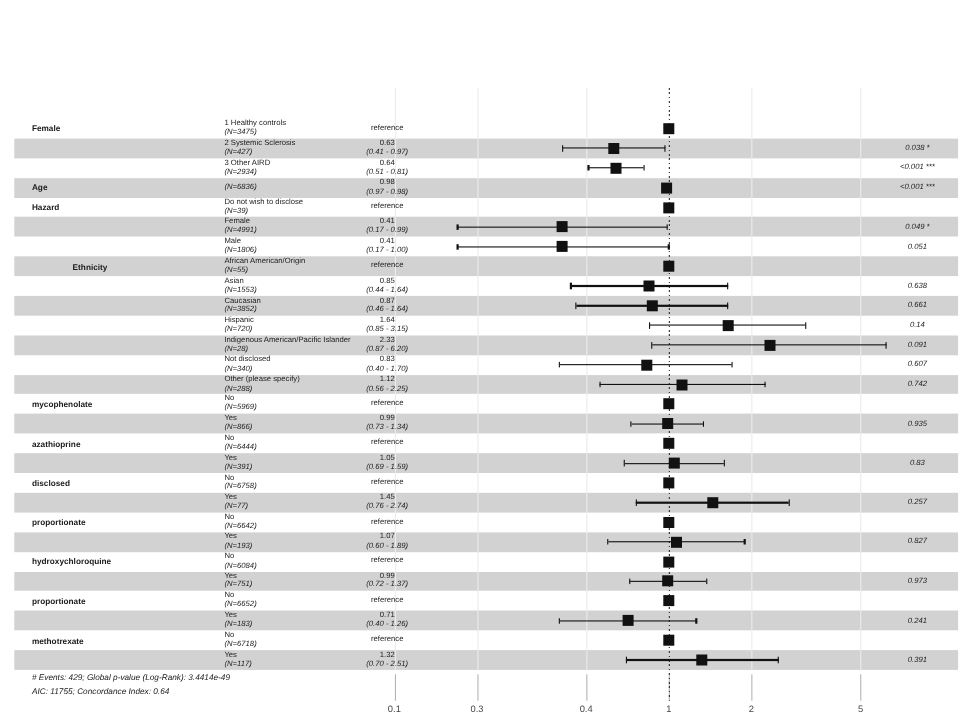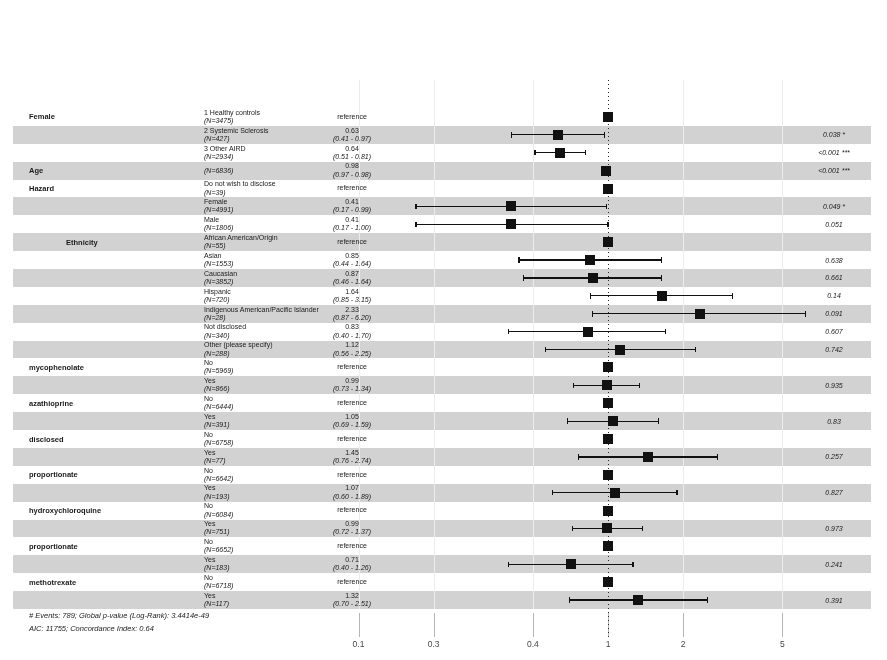--- a/index.html
+++ b/index.html
@@ -394,15 +394,15 @@
       <div class="estcol" style="top: 591.111px; height: 17.893px;">
         <div>1.32</div>
         <div class="ciline">(0.70 - 2.51)</div>
       </div>
       <div class="errbar" style="left: 569.352px; top: 599.457px; width: 138.367px; background: rgb(17, 17, 17);"></div>
       <div class="errcap" style="left: 568.752px; top: 597.308px; background: rgb(17, 17, 17);"></div>
       <div class="errcap" style="left: 707.119px; top: 597.308px; background: rgb(17, 17, 17);"></div>
       <div class="marker" style="left: 633.083px; top: 595.058px; background: rgb(17, 17, 17);"></div>
       <div class="pval" style="top: 591.111px; height: 17.893px;">0.391</div>
     </div>
-  <div class="footnote" style="top:611px"># Events: 789; Global p-value (Log-Rank): 3.4414e-49</div>
+  <div class="footnote" style="top:611px"># Events: 429; Global p-value (Log-Rank): 3.4414e-49</div>
   <div class="footnote" style="top:623.5px">AIC: 11755; Concordance Index: 0.64</div>
 </div>
 
 </body></html>

